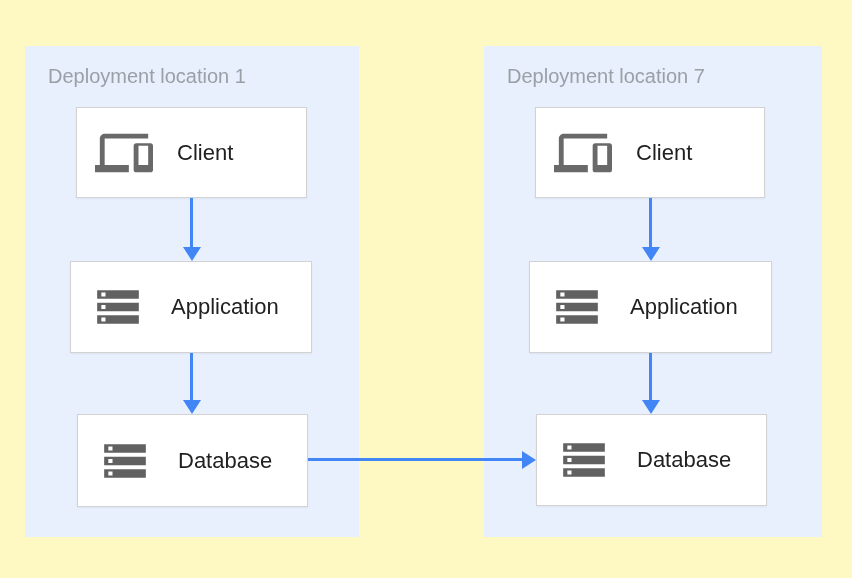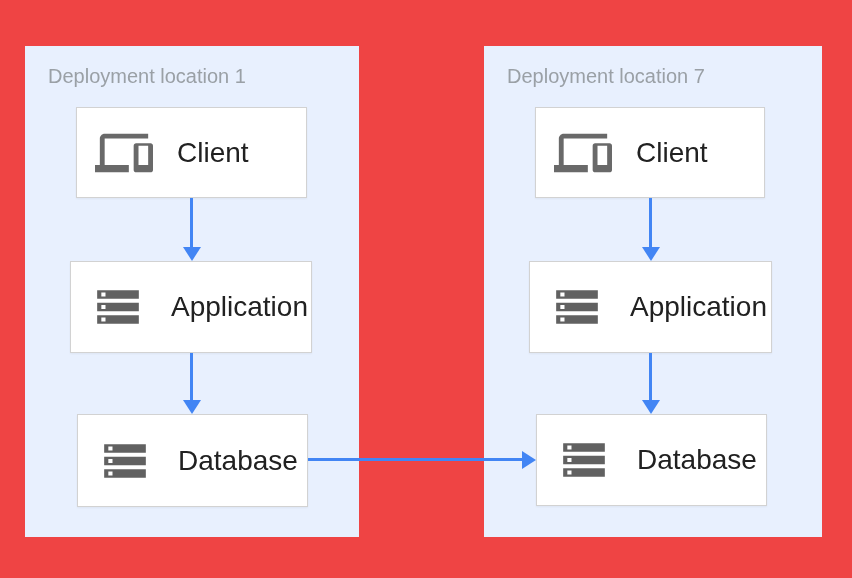--- a/index.html
+++ b/index.html
@@ -1,20 +1,20 @@
 <!DOCTYPE html>
 <html><head>
 <meta charset="utf-8">
 <style>
   html, body { margin: 0; padding: 0; background: #ffffff; }
   .canvas {
     position: relative;
     width: 852px;
     height: 578px;
-    background: #ef4444;
+    background: #fef9c3;
     font-family: "Liberation Sans", sans-serif;
     overflow: hidden;
   }
   .panel {
     position: absolute;
     top: 46px;
     height: 491px;
     background: #e8f0fe;
   }
   .panel-1 { left: 25px; width: 334px; }
@@ -40,21 +40,21 @@
   }
   .node .icon {
     width: 62px;
     display: flex;
     align-items: center;
     justify-content: center;
     flex: 0 0 auto;
   }
   .node .label {
     margin-left: 22px;
-    font-size: 28px;
+    font-size: 22px;
     color: #212121;
     white-space: nowrap;
   }
   
   .n-client-1      { left: 76px;  top: 107px; width: 231px; height: 91px; }
   .n-application-1 { left: 70px;  top: 261px; width: 242px; height: 92px; }
   .n-database-1    { left: 77px;  top: 414px; width: 231px; height: 93px; }
   .n-client-2      { left: 535px; top: 107px; width: 230px; height: 91px; }
   .n-application-2 { left: 529px; top: 261px; width: 243px; height: 92px; }
   .n-database-2    { left: 536px; top: 414px; width: 231px; height: 92px; }

